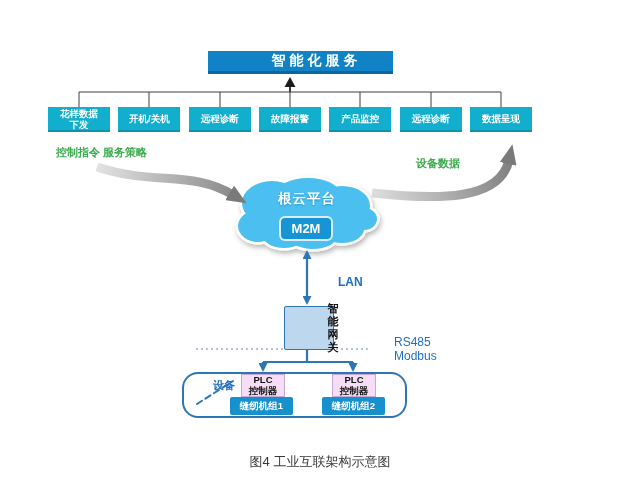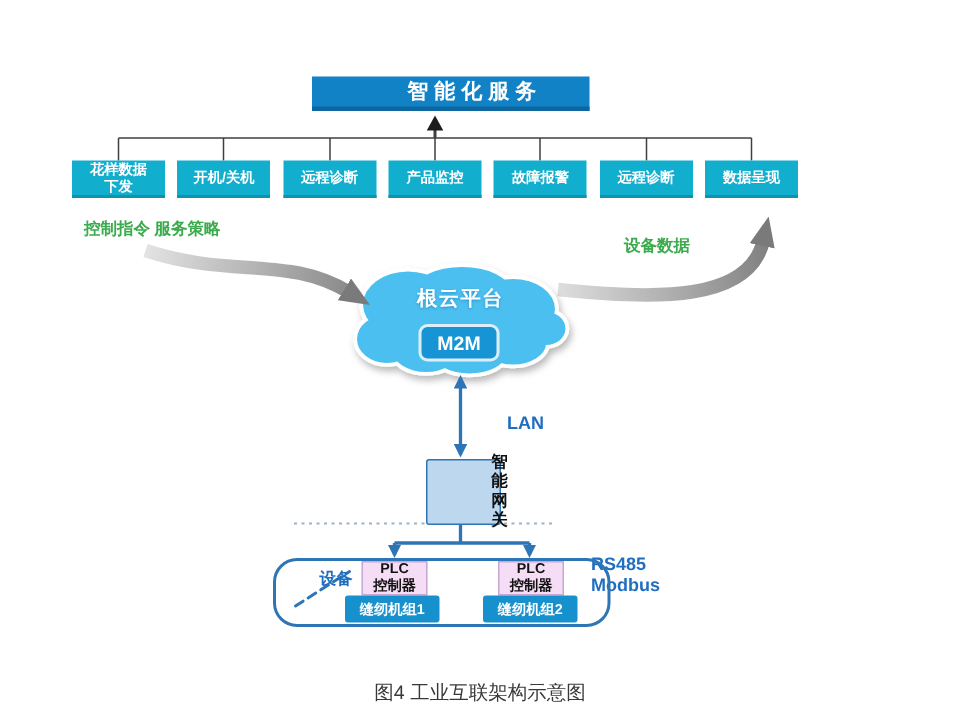--- a/index.html
+++ b/index.html
@@ -26,22 +26,22 @@
   .cloud-title{left:252px;top:190px;width:110px;text-align:center;color:#fff;font-size:13.5px;
     font-weight:bold;letter-spacing:1px;text-shadow:0 1px 2px rgba(0,90,160,.45);}
   .m2m-box{left:279px;top:216px;width:54px;height:25px;background:var(--m2m_blue);
     border:2px solid rgba(255,255,255,.85);border-radius:6px;color:#fff;font-size:13px;font-weight:bold;
     display:flex;align-items:center;justify-content:center;}
 
   .lan-label{left:315px;top:275px;color:var(--label_blue);font-size:12px;font-weight:bold;padding-left:23px;}
   .gateway-box{left:284px;top:306px;width:46px;height:44px;background:var(--gateway_fill);
     border:1.5px solid var(--link_blue);border-radius:2px;color:#111;font-size:11px;font-weight:600;
     line-height:13px;text-align:center;display:flex;align-items:center;justify-content:center;white-space:pre-line;padding-left:48px;}
-  .bus-label{left:394px;top:335px;color:var(--label_blue);font-size:12px;font-weight:bold;
-    line-height:14px;white-space:pre-line;margin-top:34px;}
+  .bus-label{left:394px;top:335px;color:var(--label_blue);font-size:12px;font-weight:normal;
+    line-height:14px;white-space:pre-line;}
 
   .device-box{left:182px;top:372px;width:225px;height:46px;border:2px solid var(--link_blue);border-radius:16px;}
   .device-label{left:189px;top:378px;color:var(--label_blue);font-size:11px;font-weight:bold;margin-left:24px;}
   .plc-box{top:374px;width:44px;height:23px;background:var(--plc_fill);border:1px solid var(--plc_border);
     color:#111;font-size:9.5px;font-weight:600;line-height:10.5px;text-align:center;
     display:flex;align-items:center;justify-content:center;white-space:pre-line;}
   .plc-1{left:241px;} .plc-2{left:332px;}
   .machine-box{top:397px;width:63px;height:18px;background:var(--machine_blue);border-radius:2px;
     color:#fff;font-size:9.5px;font-weight:bold;display:flex;align-items:center;justify-content:center;}
   .machine-1{left:230px;} .machine-2{left:322px;}
@@ -132,22 +132,22 @@
     <path class="s-dash" d="M197,404 L233,381"></path>
   </svg>
 
   <div class="abs top-box">智能化服务</div>
 
   <div class="abs fn-row">
     <div class="fn-box">花样数据
 下发</div>
     <div class="fn-box">开机/关机</div>
     <div class="fn-box">远程诊断</div>
+    <div class="fn-box">故障报警</div>
     <div class="fn-box">产品监控</div>
-    <div class="fn-box">故障报警</div>
     <div class="fn-box">远程诊断</div>
     <div class="fn-box">数据呈现</div>
   </div>
 
   <div class="abs flow-label flow-left">控制指令 服务策略</div>
   <div class="abs flow-label flow-right">设备数据</div>
 
   <div class="abs cloud-title">根云平台</div>
   <div class="abs m2m-box">M2M</div>
 

